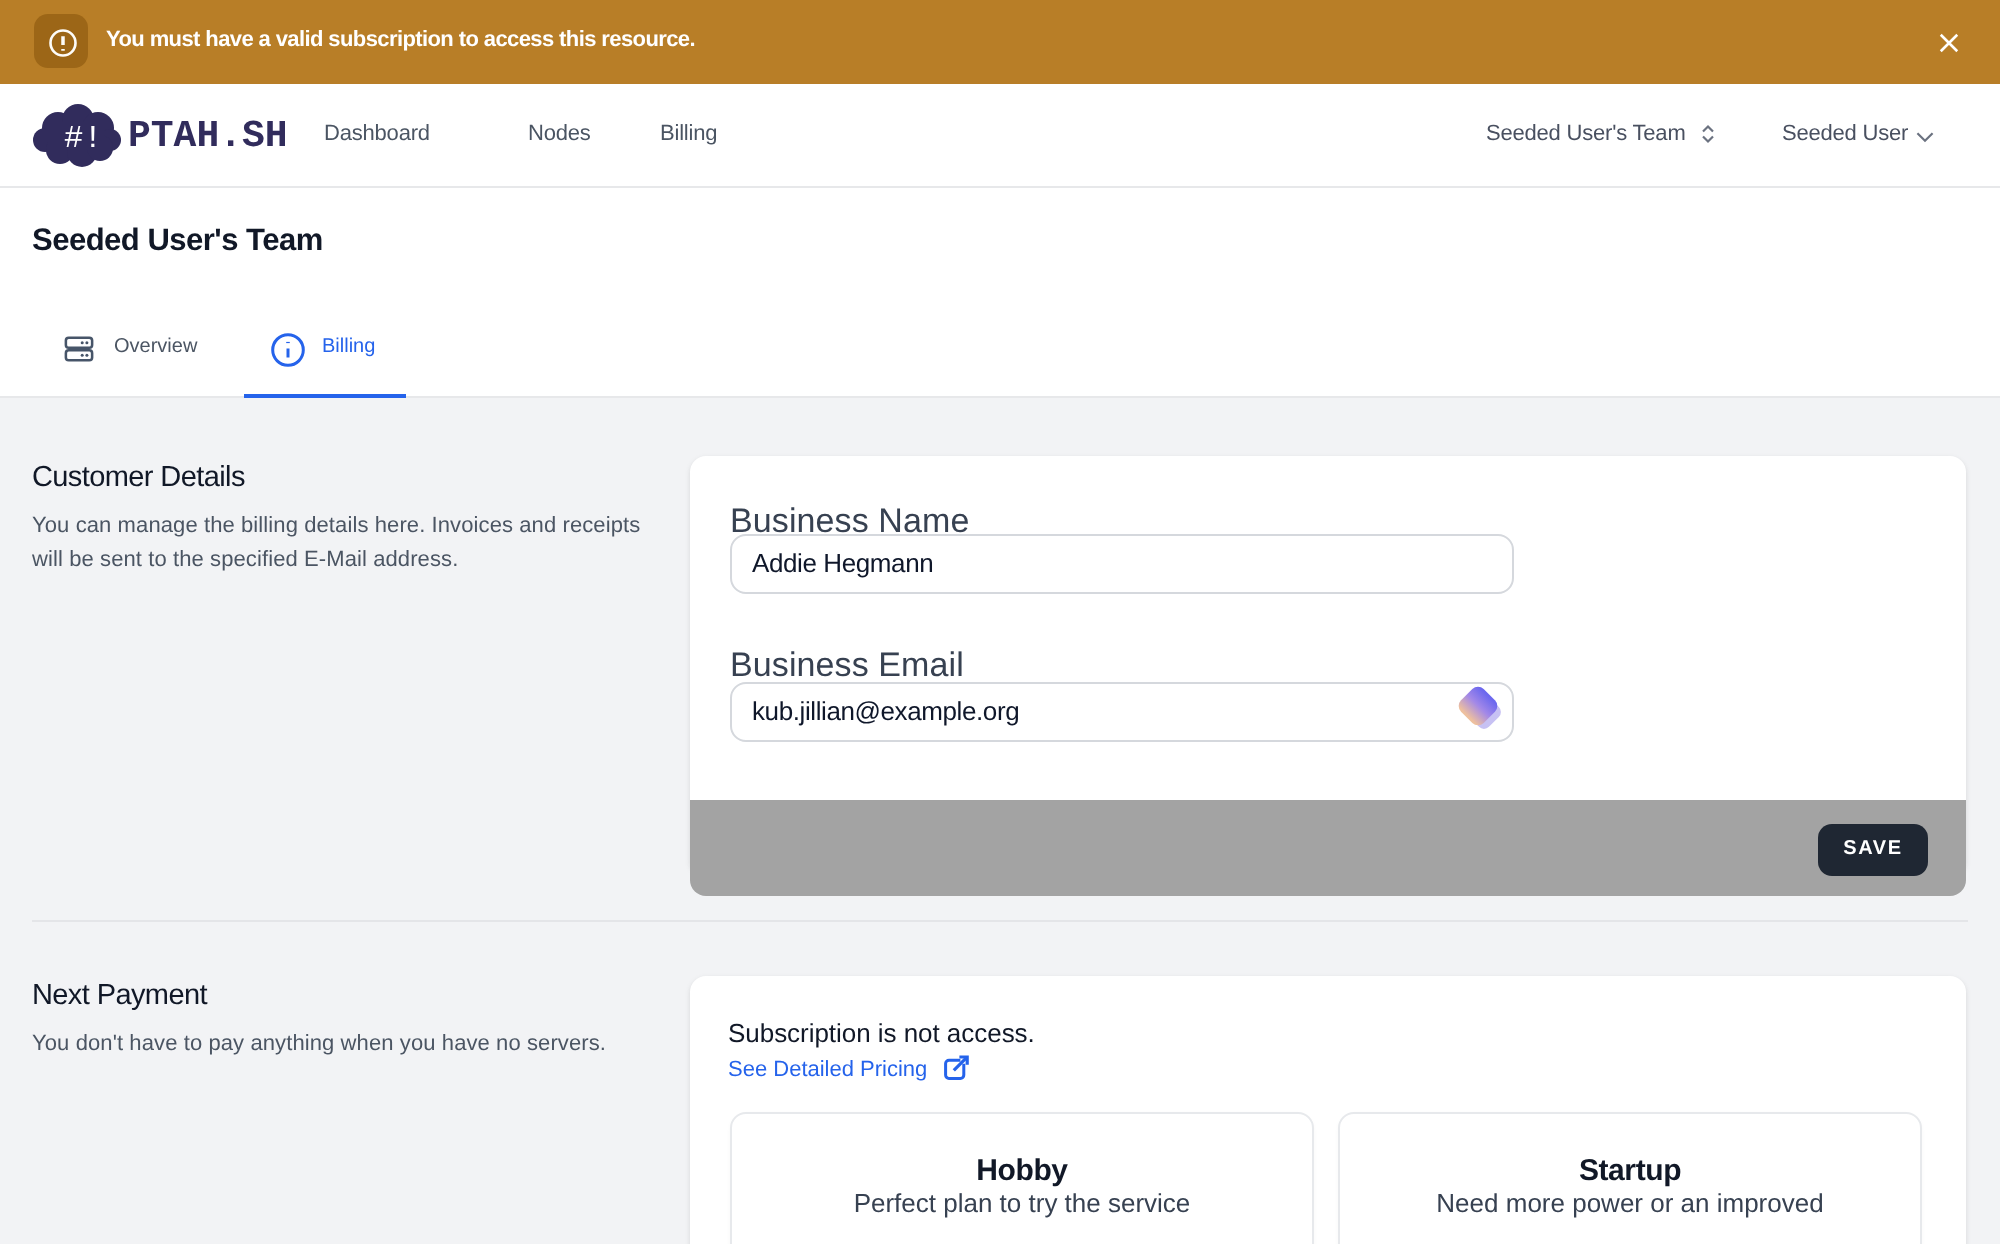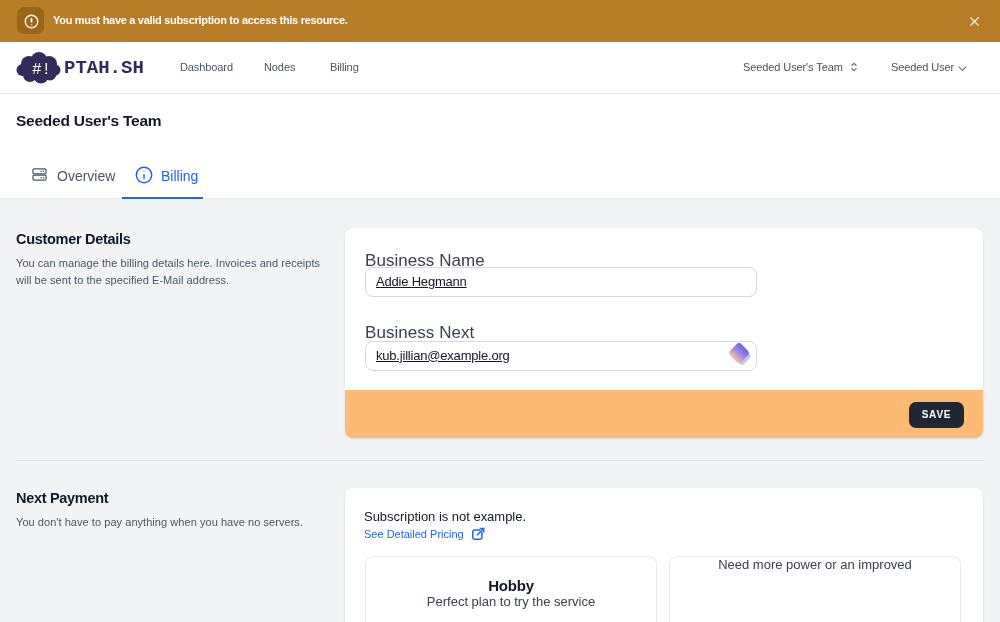--- a/index.html
+++ b/index.html
@@ -16,29 +16,29 @@
   .nav { position:absolute; left:0; top:42px; width:1000px; height:52px; background:#fff; border-bottom:1px solid #e7e8ea; }
   .logo-text { position:absolute; left:64px; top:15px; font-family:"Liberation Mono", monospace; font-weight:700; font-size:19px; color:#312c5c; }
   .navlink { position:absolute; top:19px; color:#4b5563; font-size:11px; letter-spacing:-0.1px; }
   .navr { position:absolute; top:19px; color:#495060; font-size:11px; letter-spacing:-0.1px; }
 
   
   .trow { position:absolute; left:0; top:94px; width:1000px; height:58px; background:#fff; }
   .title { position:absolute; left:16px; top:18px; font-size:15.5px; font-weight:700; letter-spacing:-0.25px; color:#111827; }
   .tabs { position:absolute; left:0; top:152px; width:1000px; height:47px; background:#fff; border-bottom:1px solid #e7e8ea; }
   .tab-underline { position:absolute; left:122px; top:45px; width:81px; height:2px; background:#2563eb; }
-  .tabtext { position:absolute; top:16px; font-size:14px; }
+  .tabtext { position:absolute; top:16px; font-size:10px; }
 
   
-  .h2 { position:absolute; left:16px; font-size:14.5px; font-weight:700; letter-spacing:-0.3px; color:#111827; }
+  .h2 { position:absolute; left:16px; font-size:14.5px; font-weight:400; letter-spacing:-0.3px; color:#111827; }
   .para { position:absolute; left:16px; font-size:11px; color:#4b5563; line-height:17px; letter-spacing:0.05px; }
   .card { position:absolute; left:345px; width:638px; background:#fff; border-radius:8px; box-shadow:0 1px 3px rgba(0,0,0,0.07), 0 1px 2px rgba(0,0,0,0.05); }
   .label { position:absolute; left:20px; font-size:17px; color:#374151; letter-spacing:0.05px; }
-  .input { position:absolute; left:20px; width:392px; height:30px; border:1px solid #d5d8dd; border-radius:8px; background:#fff; font-size:13px; color:#0f172a; line-height:28px; padding-left:10px; letter-spacing:-0.2px;text-decoration:underline; }
-  .cfooter { position:absolute; left:0; top:162px; width:638px; height:48px; background:#fdba74; border-radius:0 0 8px 8px; }
+  .input { position:absolute; left:20px; width:392px; height:30px; border:1px solid #d5d8dd; border-radius:8px; background:#fff; font-size:13px; color:#0f172a; line-height:28px; padding-left:10px; letter-spacing:-0.2px; }
+  .cfooter { position:absolute; left:0; top:172px; width:638px; height:48px; background:#a3a3a3; border-radius:0 0 8px 8px; }
   .btn-save { position:absolute; right:19px; top:12px; width:55px; height:26px; background:#1f2733; border-radius:7px; color:#fff; font-size:10px; font-weight:700; letter-spacing:0.8px; text-align:center; line-height:26px; }
 
   .divider { position:absolute; left:16px; top:460px; width:968px; border-top:1px solid #e4e5e8; }
 
   .subtitle { position:absolute; left:19px; top:21px; font-size:13px; color:#111827; letter-spacing:-0.02px; }
   .link { position:absolute; left:19px; top:39px; font-size:11px; color:#2563eb; }
   .plan { position:absolute; top:68px; width:292px; height:200px; background:#fff; border:1px solid #e7e9ec; border-radius:8px; box-shadow:0 1px 2px rgba(0,0,0,0.03); text-align:center; }
   .plan h3 { font-size:15px; font-weight:700; color:#111827; margin-top:20px; letter-spacing:-0.2px; }
   .plan p { font-size:13px; color:#374151; }
 </style>
@@ -68,21 +68,21 @@
       <circle cx="39" cy="19" r="5.5"></circle>
       <circle cx="6.5" cy="19" r="6"></circle>
       <circle cx="14" cy="24" r="7"></circle>
       <circle cx="25" cy="25" r="7.5"></circle>
       <circle cx="34" cy="23" r="6.5"></circle>
       <rect x="8" y="10" width="28" height="14"></rect>
     </g>
     <text x="16" y="22.5" font-family="Liberation Mono, monospace" font-size="16" font-weight="400" fill="#ffffff">#!</text>
   </svg>
   <span class="logo-text">PTAH.SH</span>
-  <span class="navlink" style="left:180px">Dashboard</span>
+  <span class="navlink" style="left:162px">Dashboard</span>
   <span class="navlink" style="left:264px">Nodes</span>
   <span class="navlink" style="left:330px">Billing</span>
   <span class="navr" style="left:743px">Seeded User's Team</span>
   <svg class="abs" style="left:848px;top:19px" width="12" height="12" viewBox="0 0 24 24" fill="none" stroke="#6b7280" stroke-width="2.2">
       <path d="M7 9.5l5-5 5 5M7 14.5l5 5 5-5"></path>
     </svg>
   <span class="navr" style="left:891px">Seeded User</span>
   <svg class="abs" style="left:956px;top:20px" width="13" height="13" viewBox="0 0 24 24" fill="none" stroke="#6b7280" stroke-width="2">
       <path d="M5 8.5l7 7 7-7"></path>
     </svg>
@@ -110,45 +110,46 @@
   <span class="tabtext" style="left:161px;color:#2563eb">Billing</span>
   <div class="tab-underline"></div>
 </div>
 
 <div class="h2" style="top:231px">Customer Details</div>
 <div class="para" style="top:255px;width:320px">You can manage the billing details here. Invoices and receipts will be sent to the specified E-Mail address.</div>
 
 <div class="card" style="top:228px;height:210px">
   <div class="label" style="top:23px">Business Name</div>
   <div class="input" style="top:39px">Addie Hegmann</div>
-  <div class="label" style="top:95px">Business Next</div>
+  <div class="label" style="top:95px">Business Email</div>
   <div class="input" style="top:112.5px">kub.jillian@example.org</div>
   <div class="abs" style="left:383px;top:114px;width:26px;height:26px;">
     <div class="abs" style="left:7px;top:7px;width:14px;height:14px;border-radius:3.5px;transform:rotate(45deg);background:#b9b2f0;opacity:0.8;"></div>
     <div class="abs" style="left:3px;top:3px;width:16px;height:16px;border-radius:4px;transform:rotate(45deg);background:linear-gradient(180deg,#6c68ee 5%,#a288e8 48%,#eec09e 95%);"></div>
   </div>
   <div class="cfooter">
       <div class="btn-save">SAVE</div>
     </div>
 </div>
 
 <div class="divider"></div>
 
 <div class="h2" style="top:490px">Next Payment</div>
 <div class="para" style="top:514px;width:330px">You don't have to pay anything when you have no servers.</div>
 
 <div class="card" style="top:488px;height:140px;border-radius:8px 8px 0 0">
-  <div class="subtitle">Subscription is not example.</div>
+  <div class="subtitle">Subscription is not access.</div>
   <div class="link">See Detailed Pricing
     <svg width="14" height="14" viewBox="0 0 14 14" fill="none" stroke="#2563eb" stroke-width="1.5" style="vertical-align:-3px;margin-left:4px">
         <path d="M9.2 3.1H3.5A1.7 1.7 0 0 0 1.8 4.8v5.7a1.7 1.7 0 0 0 1.7 1.7h5.7a1.7 1.7 0 0 0 1.7-1.7V4.9"></path>
         <path d="M8.7 1.5h3.9v3.9" stroke-width="1.6"></path>
         <path d="M5.9 8.2L12.4 1.7" stroke-width="1.6"></path>
       </svg>
   </div>
   <div class="plan" style="left:20px">
       <h3>Hobby</h3>
       <p>Perfect plan to try the service</p>
     </div>
   <div class="plan" style="left:324px">
+      <h3>Startup</h3>
       <p>Need more power or an improved</p>
     </div>
 </div>
 
 </body></html>

